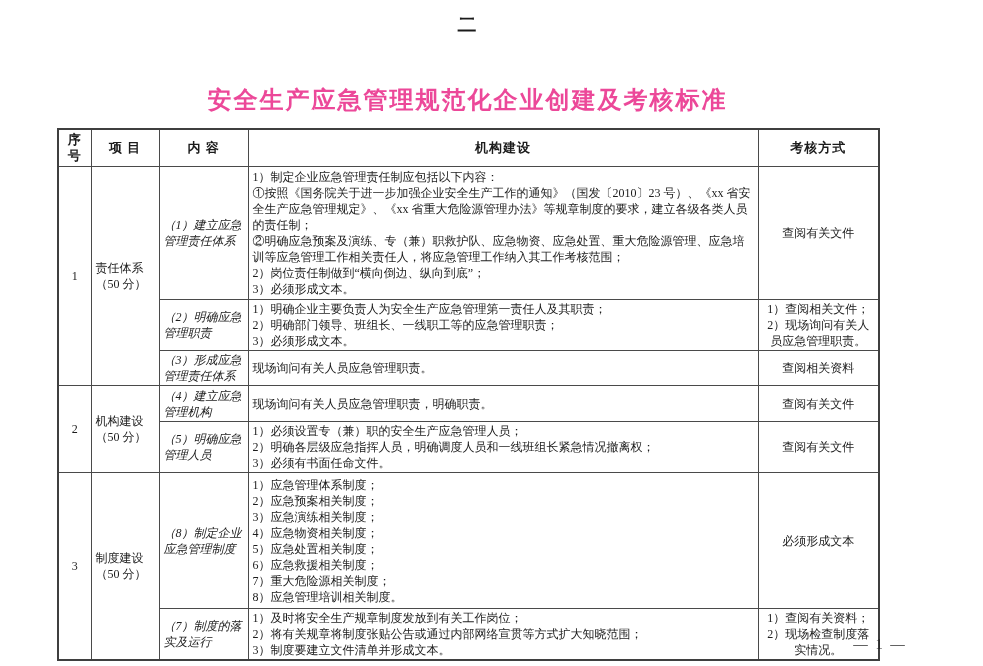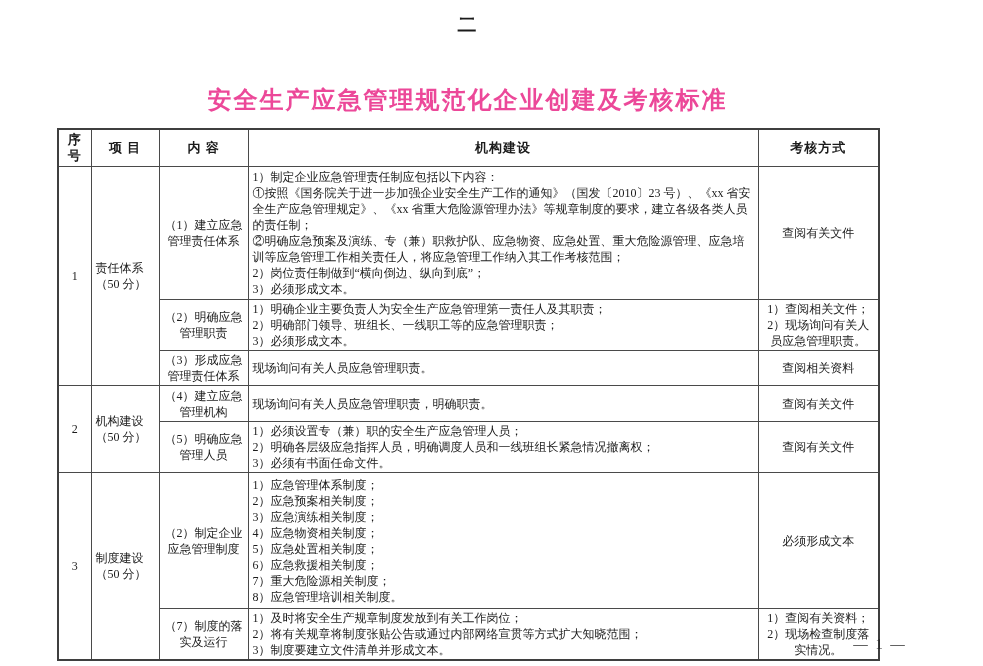--- a/index.html
+++ b/index.html
@@ -57,21 +57,21 @@
   table.std th {
     font-weight: bold;
     text-align: center;
     font-size: 13px;
     letter-spacing: 1px;
     height: 26px;
     padding: 2px;
   }
   td.c-no { text-align: center; font-size: 13px; }
   td.c-item { text-align: left; white-space: pre-line; }
-  td.c-content { text-align: center; white-space: pre-line; padding: 2px 3px; }
+  td.c-content { text-align: left; white-space: pre-line; padding: 2px 3px; font-style: italic; }
   td.c-req { text-align: left; white-space: pre-line; padding: 2px 4px; line-height: 16.3px; }
   td.c-method { text-align: center; white-space: pre-line; padding: 2px 4px; }
   .page-number {
     position: absolute;
     top: 636px;
     left: 820px;
     width: 120px;
     text-align: center;
     font-size: 14.5px;
     letter-spacing: 2px;
@@ -184,21 +184,21 @@
         <td class="c-content">（5）明确应急管理人员</td>
         <td class="c-req">1）必须设置专（兼）职的安全生产应急管理人员；
 2）明确各层级应急指挥人员，明确调度人员和一线班组长紧急情况撤离权；
 3）必须有书面任命文件。</td>
         <td class="c-method">查阅有关文件</td>
       </tr>
       <tr style="height:136px;">
         <td class="c-no" rowspan="2">3</td>
         <td class="c-item" rowspan="2">制度建设
 （50 分）</td>
-        <td class="c-content">（2）制定企业应急管理制度</td>
+        <td class="c-content">（8）制定企业应急管理制度</td>
         <td class="c-req">1）应急管理体系制度；
 2）应急预案相关制度；
 3）应急演练相关制度；
 4）应急物资相关制度；
 5）应急处置相关制度；
 6）应急救援相关制度；
 7）重大危险源相关制度；
 8）应急管理培训相关制度。</td>
         <td class="c-method">必须形成文本</td>
       </tr>

